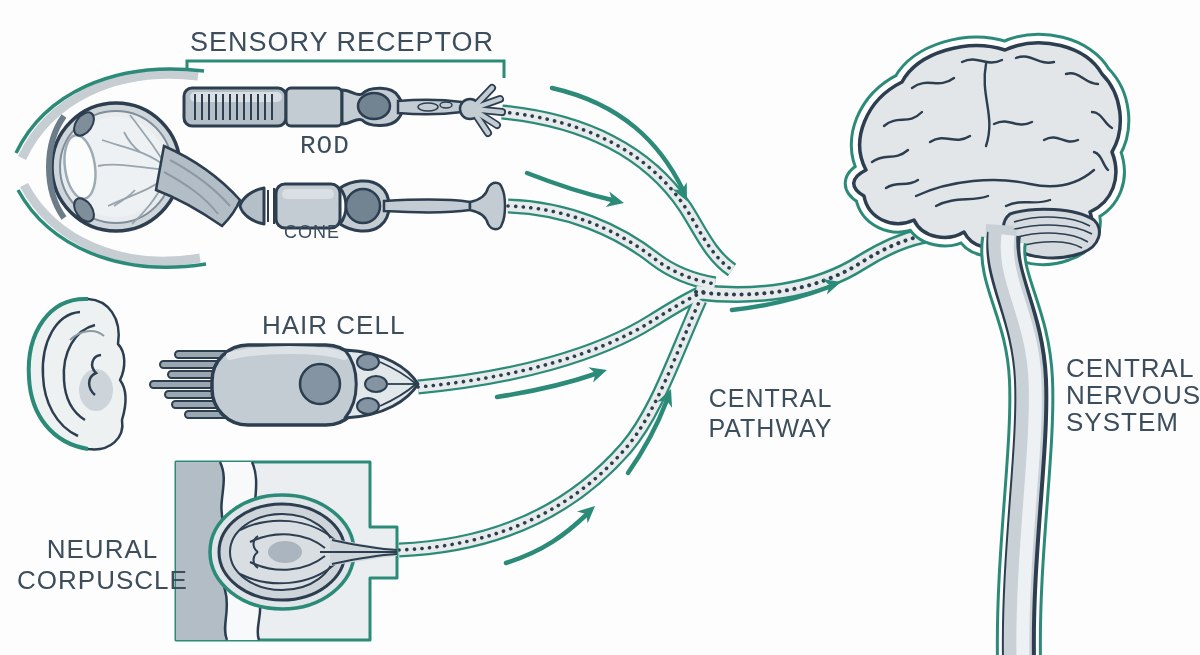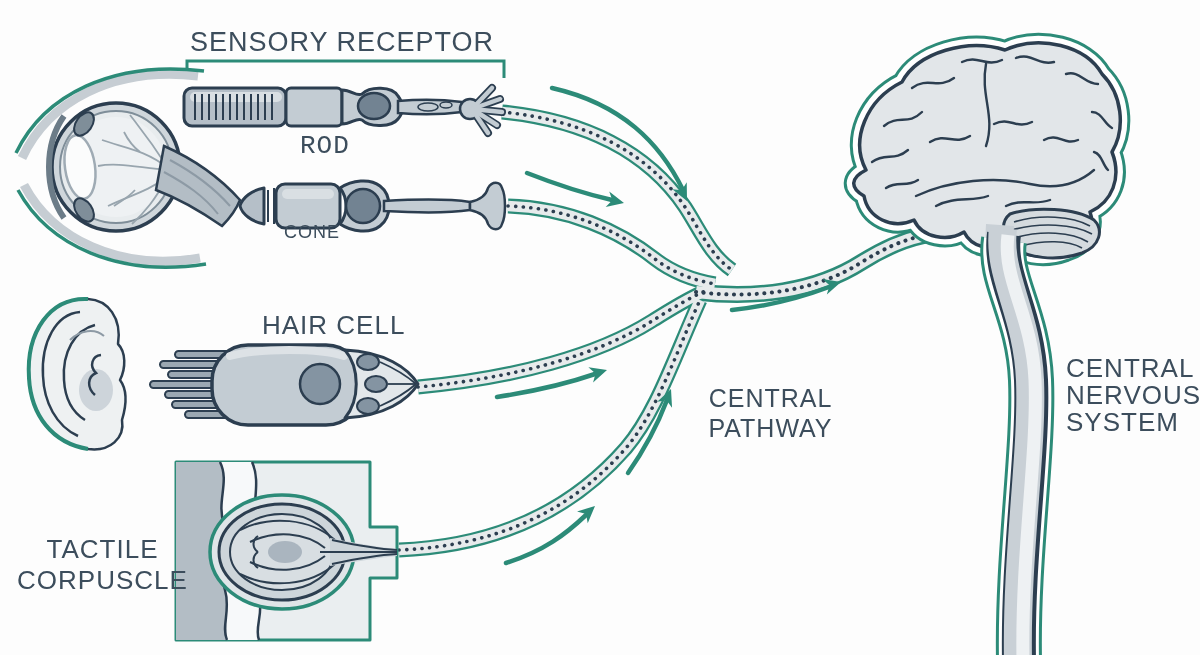--- a/index.html
+++ b/index.html
@@ -268,19 +268,19 @@
     <path d="M 1004,234 C 998,278 1028,312 1031,380 C 1034,450 1017,555 1019,660" stroke="#2C3E50" stroke-width="34" fill="none"></path>
     <path d="M 1003,228 C 997,276 1027,311 1030,380 C 1033,450 1016,555 1018,660" stroke="#C9D0D6" stroke-width="28" fill="none"></path>
     <path d="M 1008,235 C 1002,280 1032,314 1035,380 C 1038,450 1021,555 1023,660" stroke="#EEF1F3" stroke-width="13" fill="none"></path>
   </g>
 </svg>
 
 <div class="label lbl-sensory">SENSORY RECEPTOR</div>
 <div class="label lbl-rod">ROD</div>
 <div class="label lbl-cone">CONE</div>
 <div class="label lbl-hair">HAIR CELL</div>
-<div class="label lbl-tactile">TACTILE
+<div class="label lbl-tactile">NEURAL
 CORPUSCLE</div>
 <div class="label lbl-neural">CENTRAL
 PATHWAY</div>
 <div class="label lbl-cns">CENTRAL
 NERVOUS
 SYSTEM</div>
 
 </body></html>

